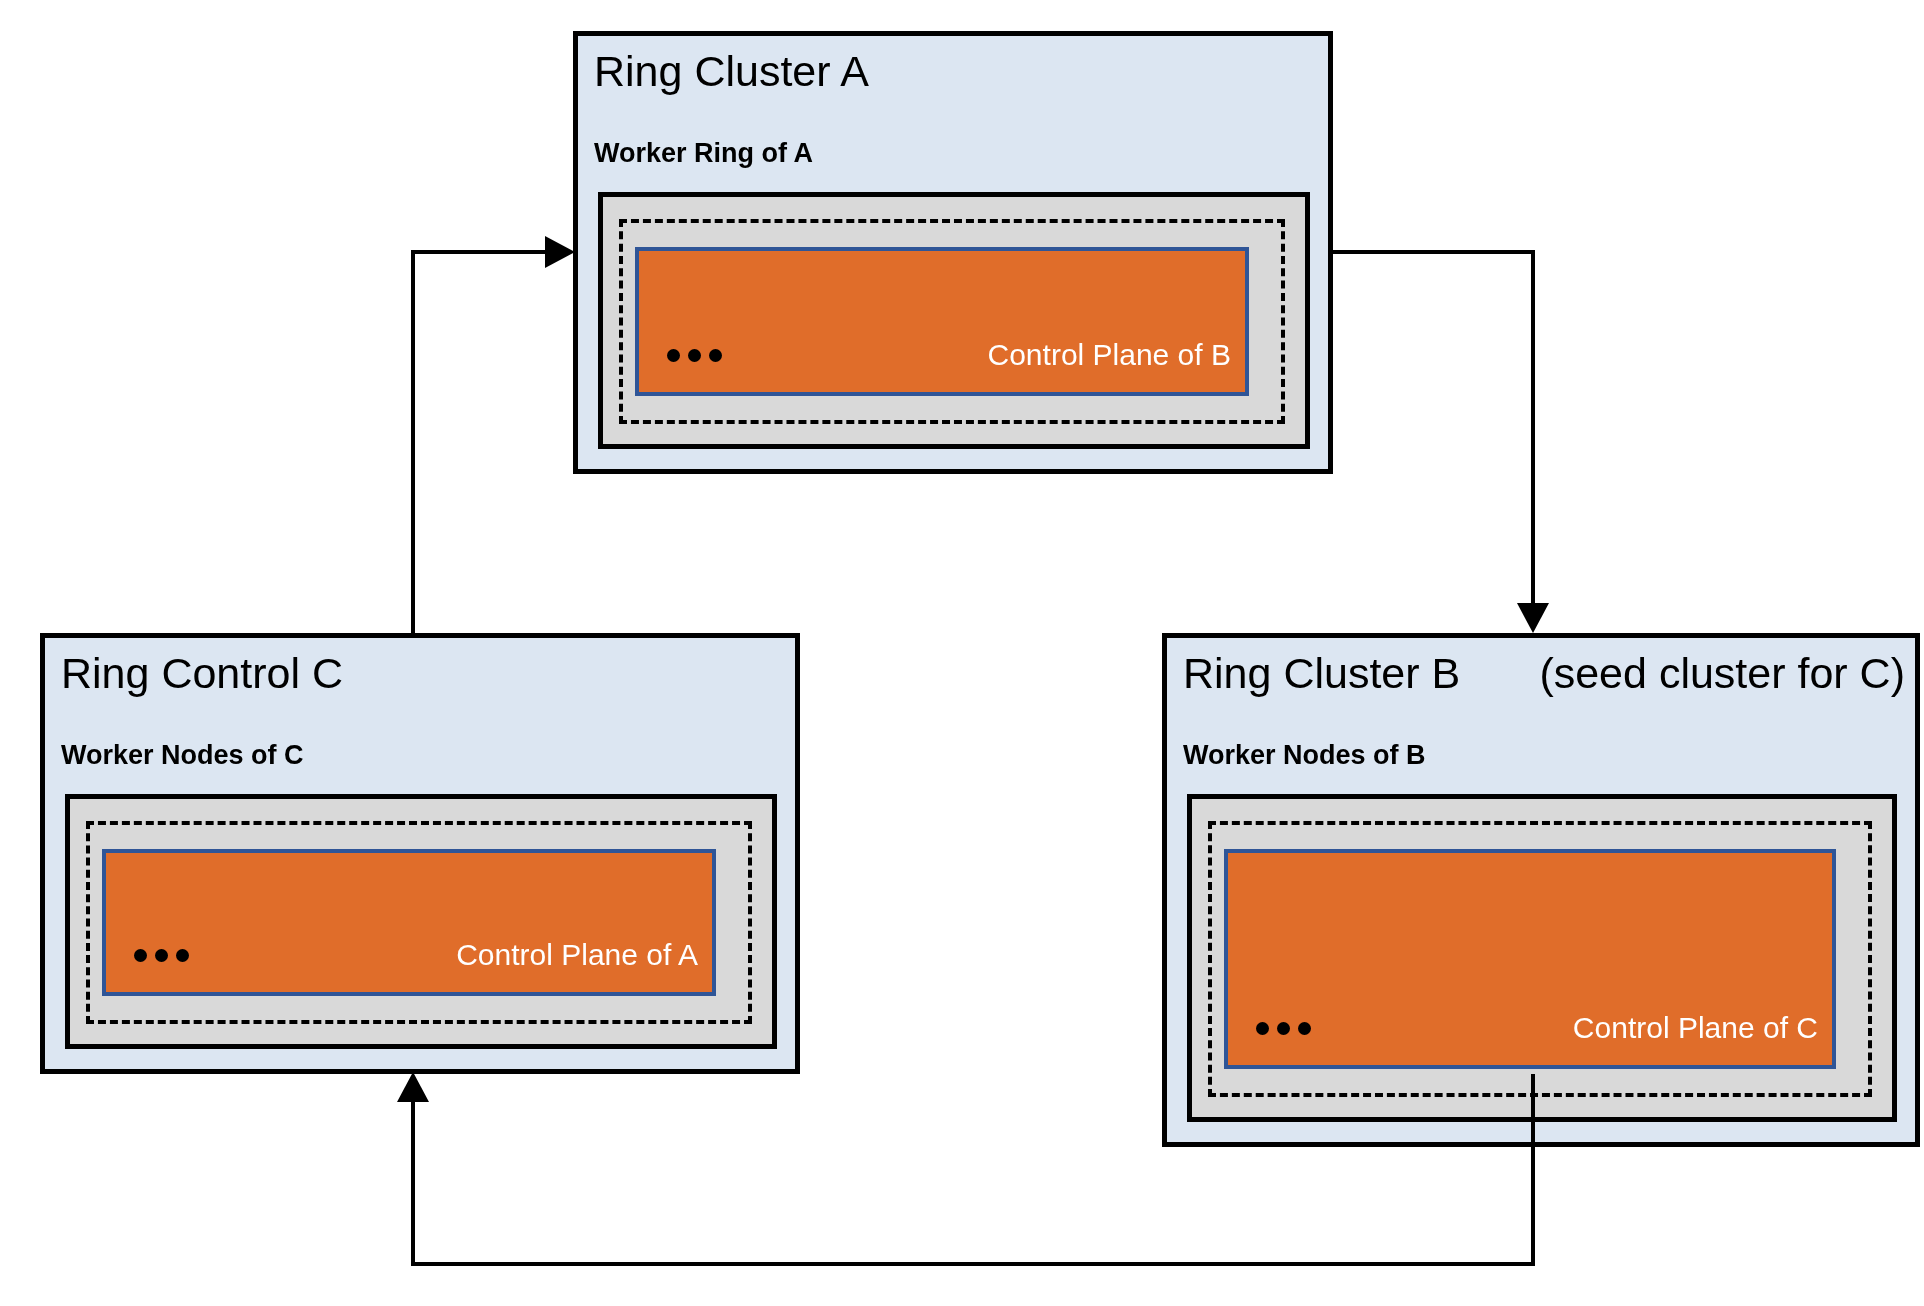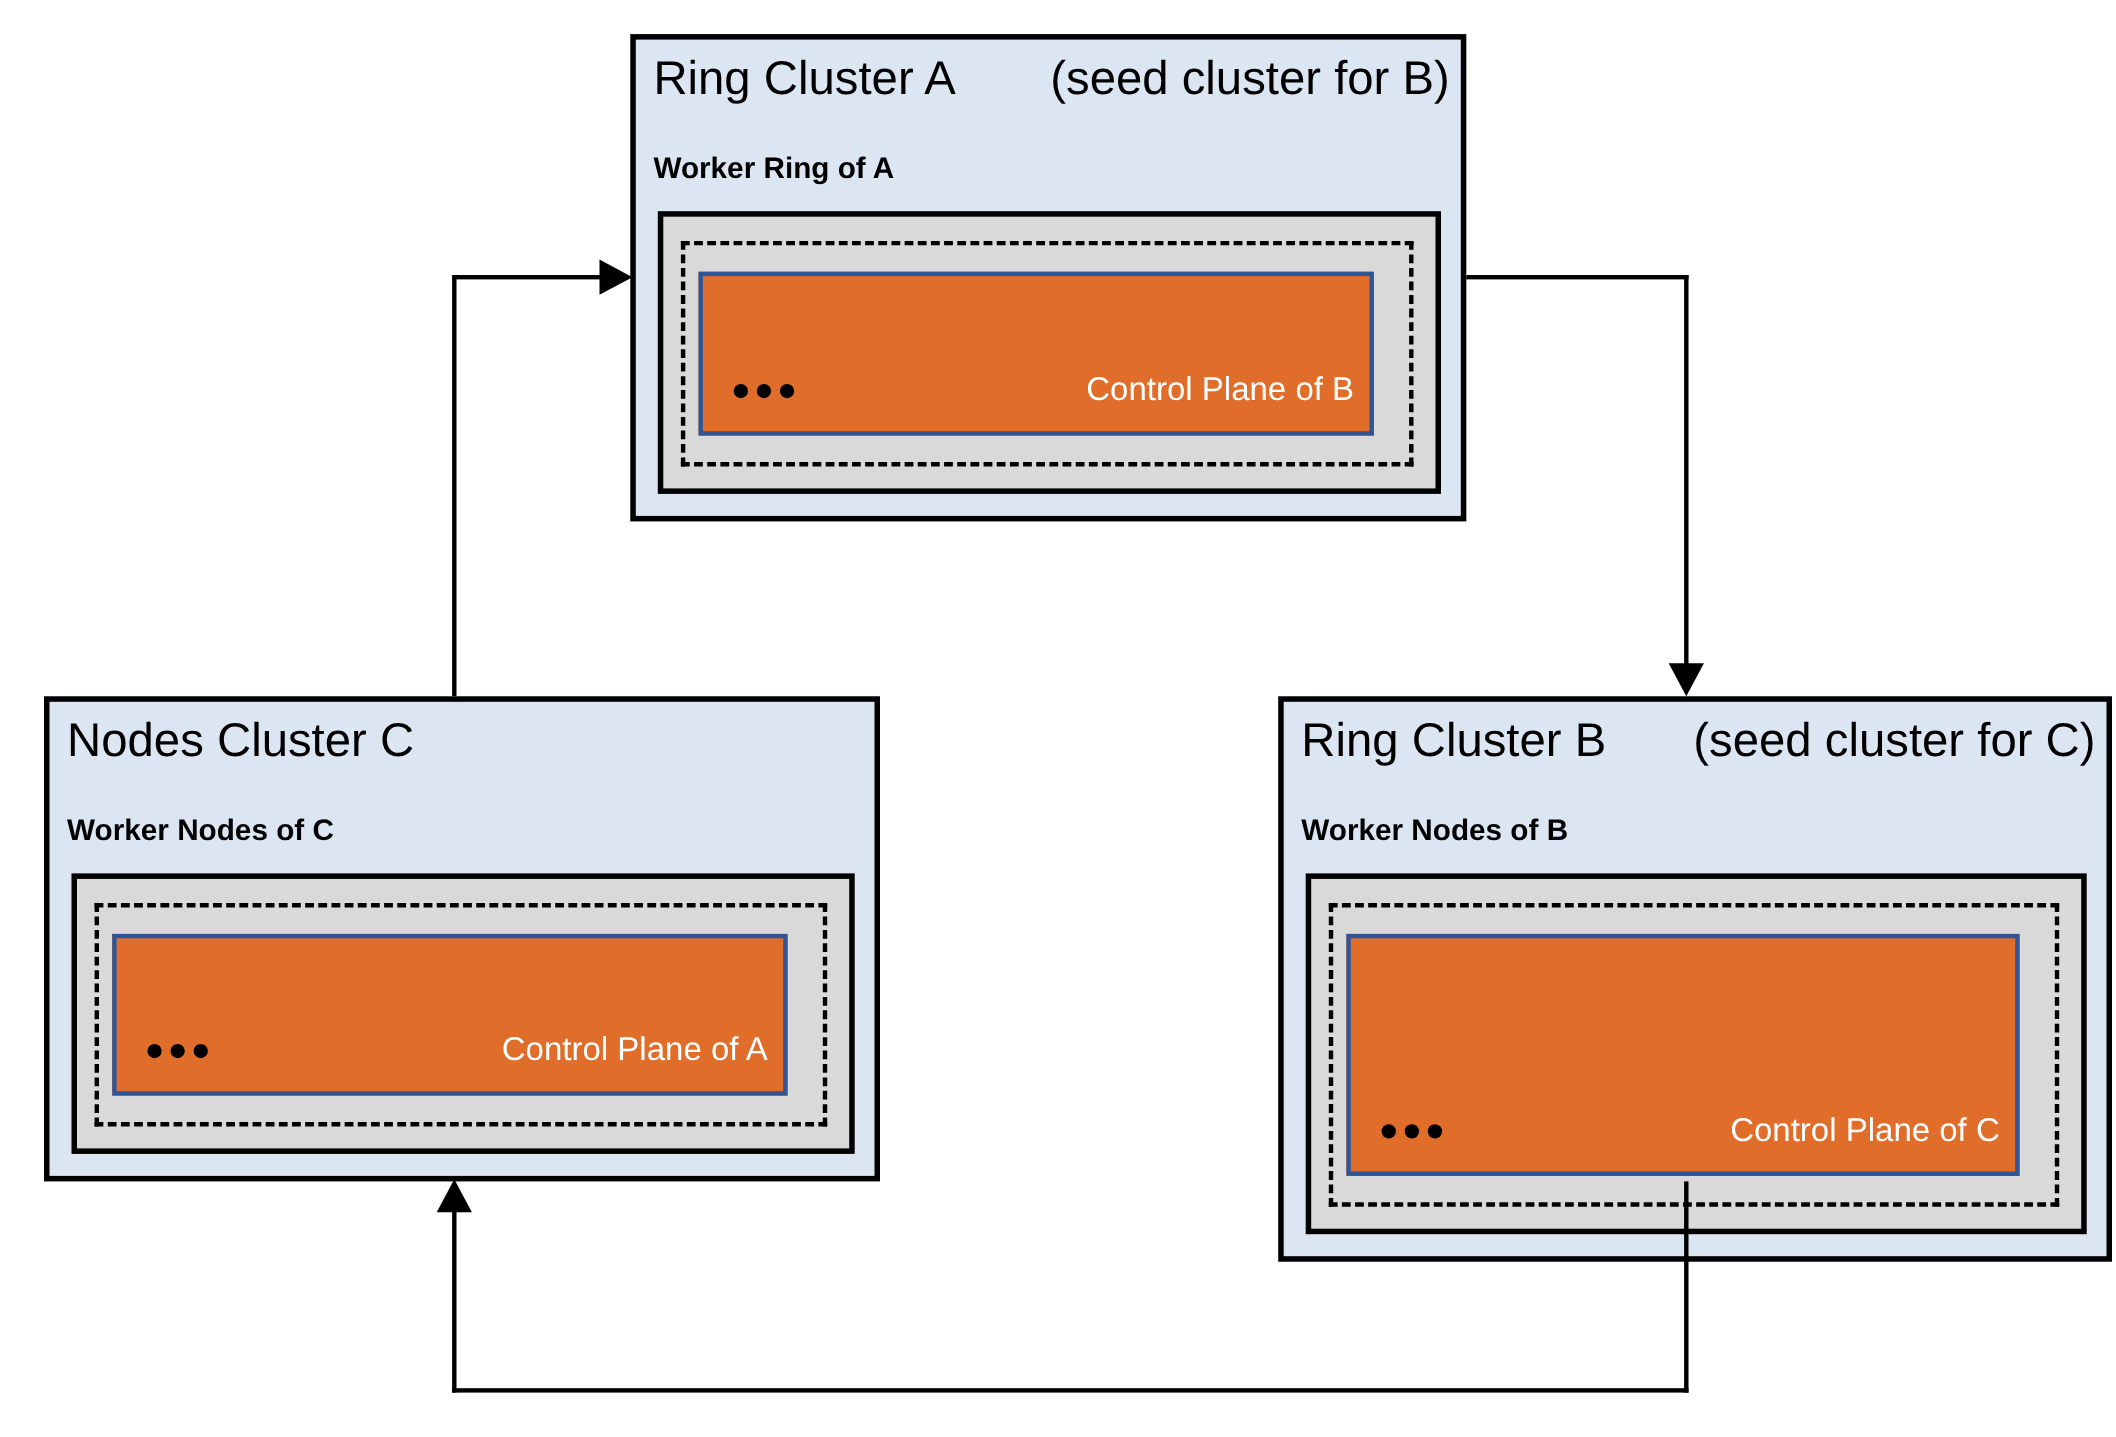--- a/index.html
+++ b/index.html
@@ -130,42 +130,41 @@
   }
 </style>
 </head>
 <body>
 
 <div id="canvas">
 
   <div class="cluster" style="left:573px; top:31px; width:760px; height:443px;">
     <div class="title-row">
       <span>Ring Cluster A</span>
-      <span>(seed cluster for B)</span>
     </div>
     <div class="worker-label">Worker Ring of A</div>
     <div class="worker-box">
       <div class="dashed-box">
         <div class="control-plane">
           <div class="cp-bottom-row">
             <span class="dots">
                 <i></i>
                 <i></i>
                 <i></i>
               </span>
             <span class="cp-label">Control Plane of B</span>
           </div>
         </div>
       </div>
     </div>
   </div>
 
   <div class="cluster" style="left:40px; top:633px; width:760px; height:441px;">
     <div class="title-row">
-      <span>Nodes Cluster C</span>
+      <span>Ring Control C</span>
     </div>
     <div class="worker-label">Worker Nodes of C</div>
     <div class="worker-box">
       <div class="dashed-box">
         <div class="control-plane">
           <div class="cp-bottom-row">
             <span class="dots">
                 <i></i>
                 <i></i>
                 <i></i>

